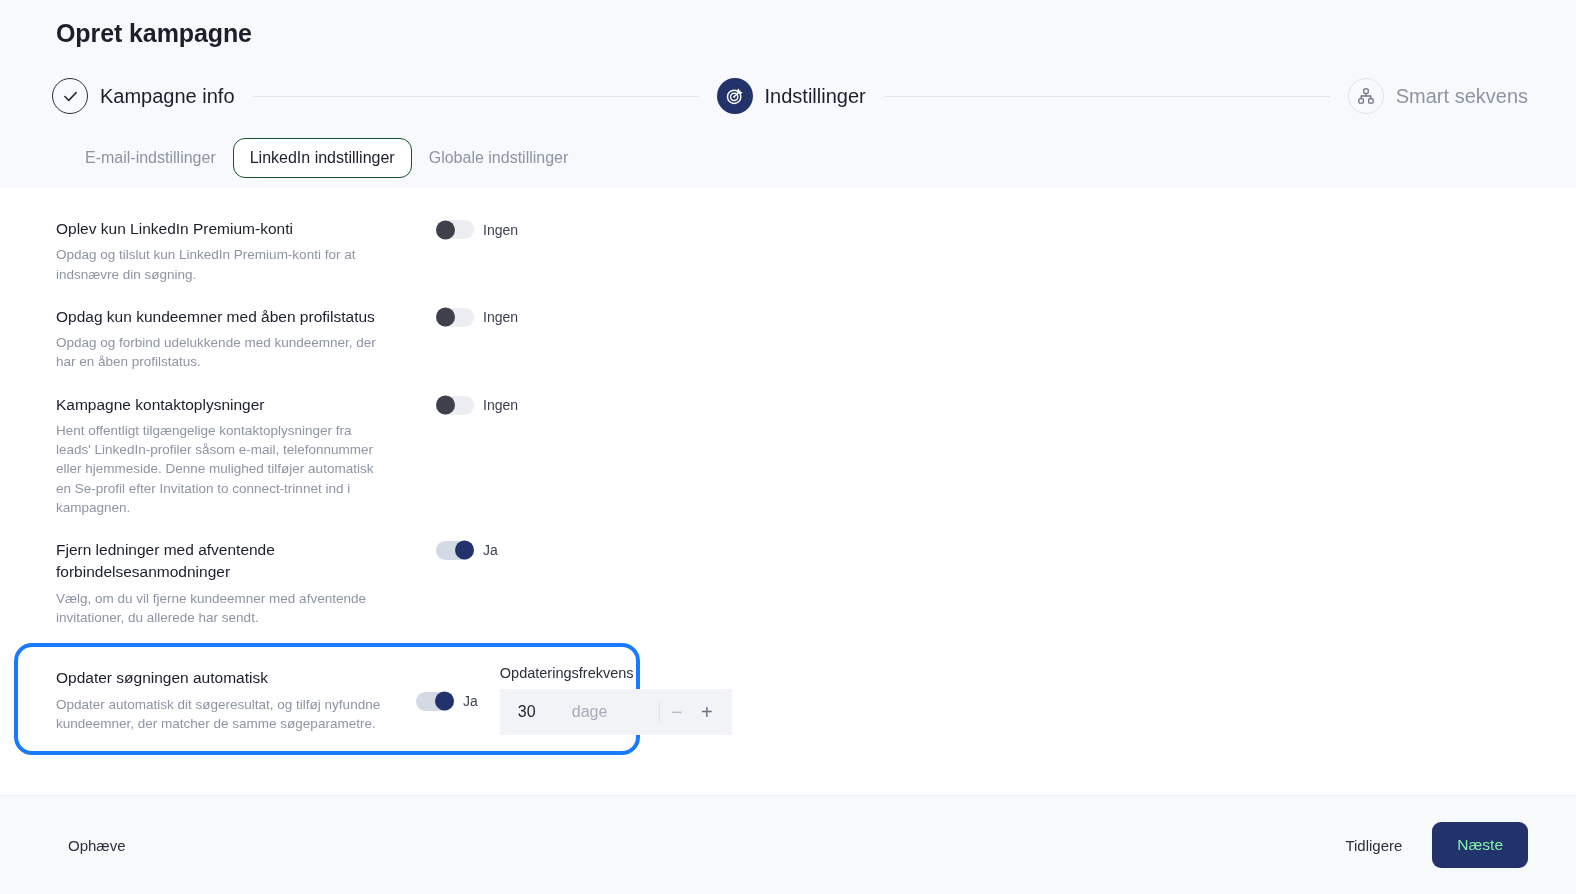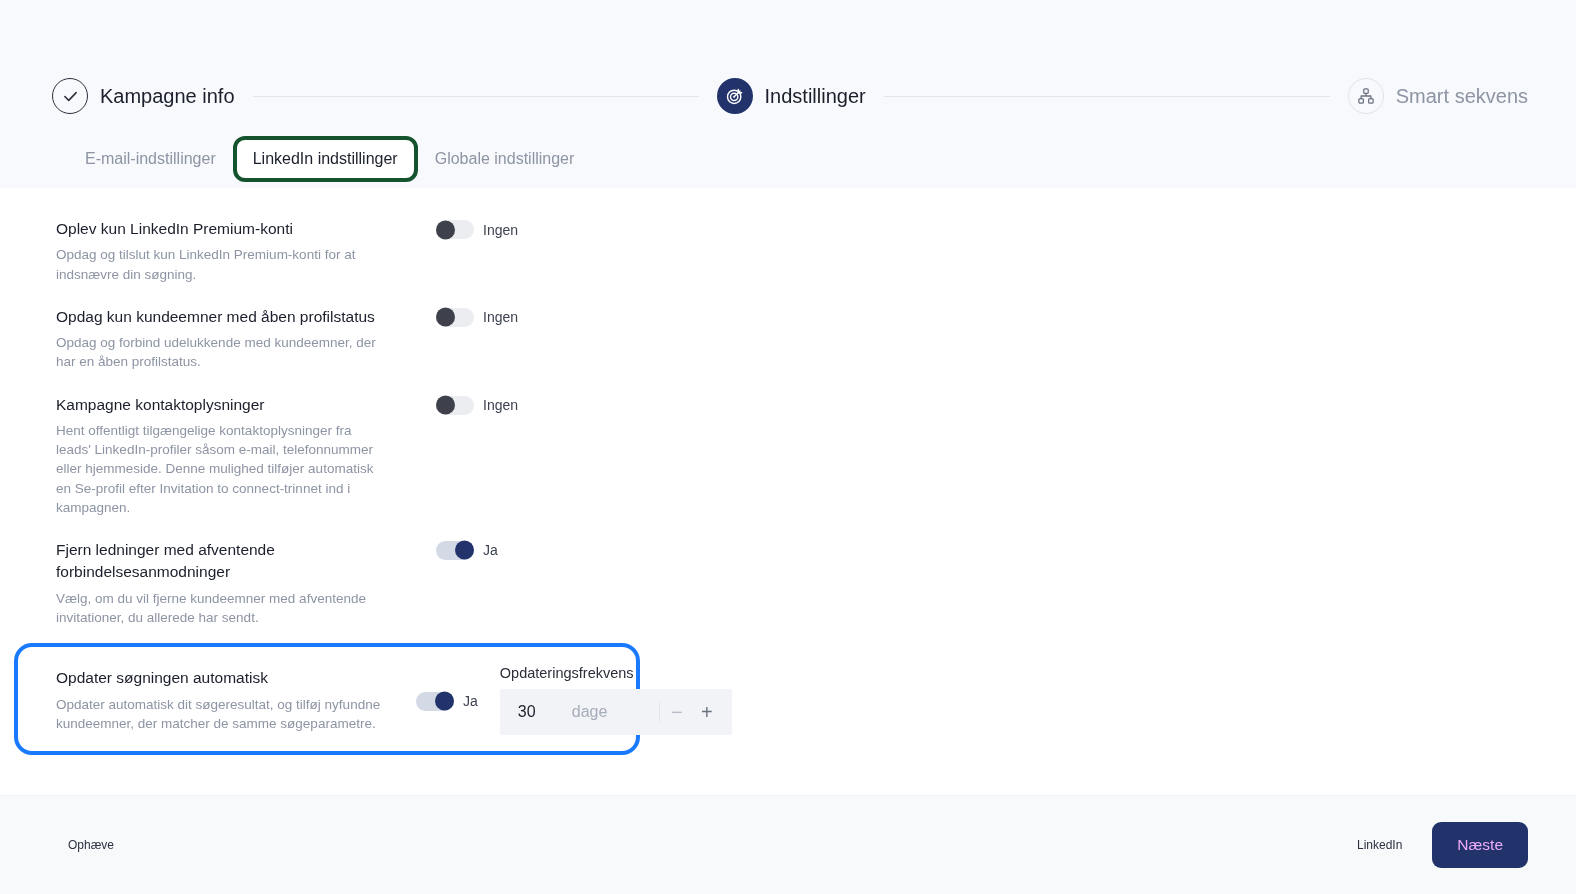--- a/index.html
+++ b/index.html
@@ -102,21 +102,21 @@
     padding: 10px 14px;
     border-radius: 10px;
     border: 3px solid transparent;
     white-space: nowrap;
     cursor: pointer;
     background: transparent;
   }
   .tab.active {
     color: #1b1f2b;
     background: #ffffff;
-    border: 4px solid #14532d;
+    border: 1px solid #14532d;
     border-radius: 12px;
     padding: 10px 16px;
   }
 
   
   .content {
     flex: 1 1 auto;
     background: #ffffff;
     padding: 0;
     position: relative;
@@ -259,44 +259,45 @@
     background: #f7f9fb;
     display: flex;
     align-items: center;
     justify-content: space-between;
     padding: 0 48px 0 68px;
     border-top: 1px solid #eef1f5;
   }
   .footer-left { display: flex; align-items: center; }
   .footer-right { display: flex; align-items: center; gap: 30px; }
   .btn-link {
-    font-size: 12px;
+    font-size: 15px;
     color: #2b3040;
     background: transparent;
     border: none;
     cursor: pointer;
     font-family: "Liberation Sans", sans-serif;
   }
   .btn-primary {
     background: #22336b;
-    color: #f0abfc;
+    color: #86efac;
     font-size: 15.5px;
     border: none;
     border-radius: 9px;
     padding: 14px 25px;
     cursor: pointer;
     font-family: "Liberation Sans", sans-serif;
   }
 </style>
 </head>
 <body>
 
 <div class="page">
 
   <div class="header">
+    <div class="page-title">Opret kampagne</div>
 
     <div class="stepper">
 
       <div class="step">
         <div class="step-circle done">
           <svg width="17" height="17" viewBox="0 0 24 24" fill="none" stroke="#2b2f3a" stroke-width="2.2" stroke-linecap="round" stroke-linejoin="round">
             <polyline points="4,12 9.5,17.5 20,6.5"></polyline>
           </svg>
         </div>
         <span class="step-label">Kampagne info</span>
@@ -422,18 +423,18 @@
       </div>
 
     </div>
   </div>
 
   <div class="footer">
     <div class="footer-left">
       <button class="btn-link">Ophæve</button>
     </div>
     <div class="footer-right">
-      <button class="btn-link">LinkedIn</button>
+      <button class="btn-link">Tidligere</button>
       <button class="btn-primary">Næste</button>
     </div>
   </div>
 
 </div>
 
 </body></html>

